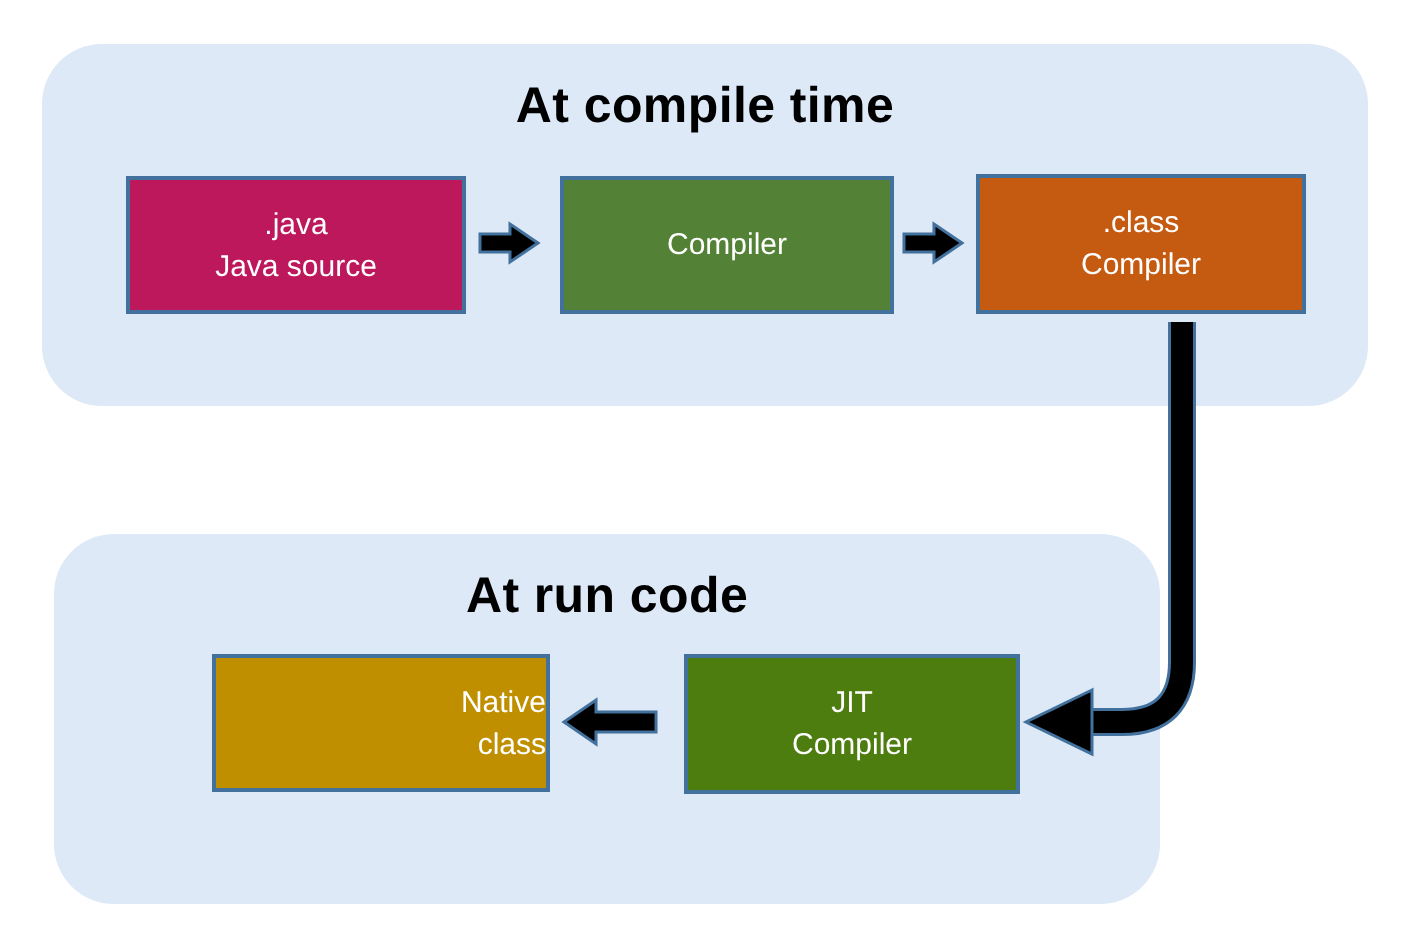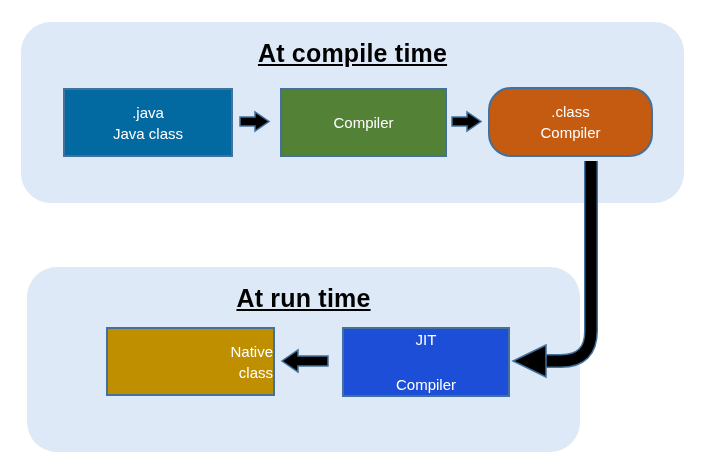--- a/index.html
+++ b/index.html
@@ -24,81 +24,80 @@
   .panel-run     { left: 27px; top: 267px; width: 553px; height: 185px; }
   .panel-title {
     position: absolute;
     width: 100%;
     text-align: center;
     top: 17px;
     font-size: 25px;
     font-weight: bold;
     color: #000000;
     letter-spacing: 0.2px;
-    text-decoration: underline;
   }
   .node {
     position: absolute;
     display: flex;
     flex-direction: column;
     align-items: center;
     justify-content: center;
     color: #ffffff;
     font-size: 15px;
     line-height: 21px;
     text-align: center;
     border: 2px solid #41719c;
     box-sizing: border-box;
   }
   .node-java     { left: 63px;  top: 88px;  width: 170px; height: 69px; background: #2e75b6; }
   .node-compiler { left: 280px; top: 88px;  width: 167px; height: 69px; background: #538135; }
-  .node-bytecode { left: 488px; top: 87px;  width: 165px; height: 70px; background: #c55a11; border-radius: 23px; }
+  .node-bytecode { left: 488px; top: 87px;  width: 165px; height: 70px; background: #c55a11; }
   .node-native   { left: 106px; top: 327px; width: 169px; height: 69px; background: #bf8f00; }
   .node-jit      { left: 342px; top: 327px; width: 168px; height: 70px; background: #7030a0; }
   .arrow-layer {
     position: absolute;
     left: 0; top: 0;
     width: 706px;
     height: 474px;
     pointer-events: none;
   }
 </style>
 </head>
 <body>
 
 <div class="stage">
 
   <div class="panel panel-compile" style="background-color: rgb(221, 233, 246);">
     <div class="panel-title" style="color: rgb(0, 0, 0);">At compile time</div>
   </div>
 
   <div class="panel panel-run" style="background-color: rgb(221, 233, 246);">
-    <div class="panel-title" style="color: rgb(0, 0, 0);">At run time</div>
+    <div class="panel-title" style="color: rgb(0, 0, 0);">At run code</div>
   </div>
 
-  <div class="node node-java" style="background-color: #0369a1; text-align: center;">
+  <div class="node node-java" style="background-color: #be185d; text-align: center;">
     <span>.java</span>
-    <span>Java class</span>
+    <span>Java source</span>
   </div>
 
   <div class="node node-compiler" style="background-color: rgb(83, 129, 53);">
     <span>Compiler</span>
   </div>
 
   <div class="node node-bytecode" style="background-color: rgb(197, 90, 17);">
     <span>.class</span>
     <span>Compiler</span>
   </div>
 
   <div class="node node-native" style="background-color: rgb(191, 143, 0); align-items: flex-end;">
     <span>Native</span>
     <span>class</span>
   </div>
 
-  <div class="node node-jit" style="background-color: #1d4ed8; justify-content: space-between;">
+  <div class="node node-jit" style="background-color: #4d7c0f;">
     <span>JIT</span>
     <span>Compiler</span>
   </div>
 
   <svg class="arrow-layer" viewBox="0 0 706 474" xmlns="http://www.w3.org/2000/svg">
 
     <g>
       <polygon points="240,117 255,117 255,112 269,121.5 255,131 255,126 240,126" stroke="#41719c" stroke-width="1.5" fill="#000000"></polygon>
     </g>
 

